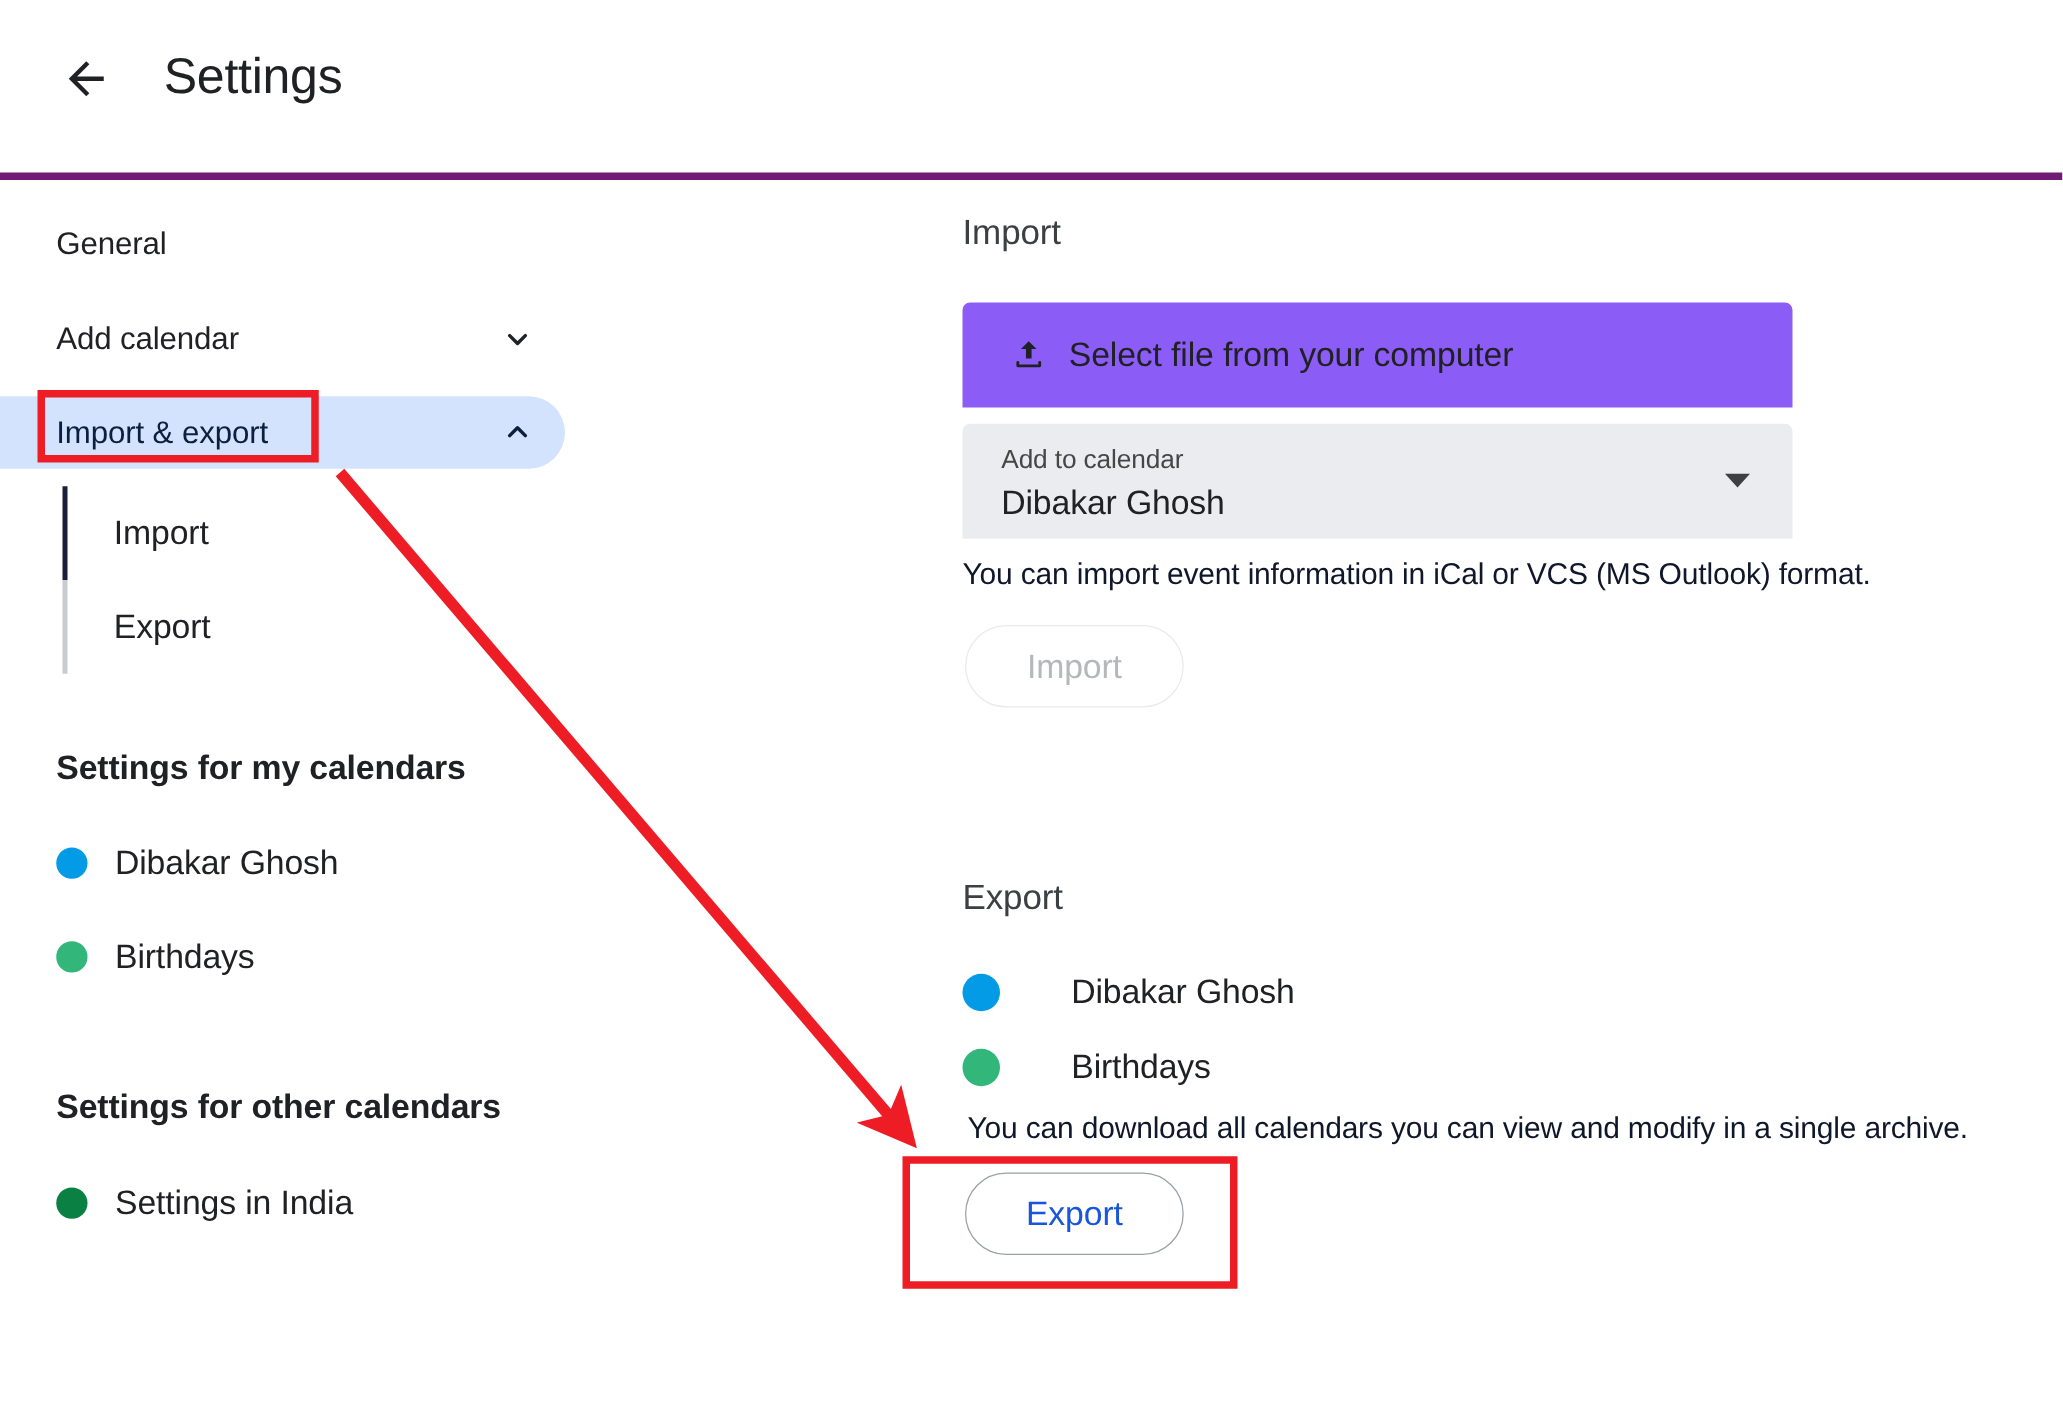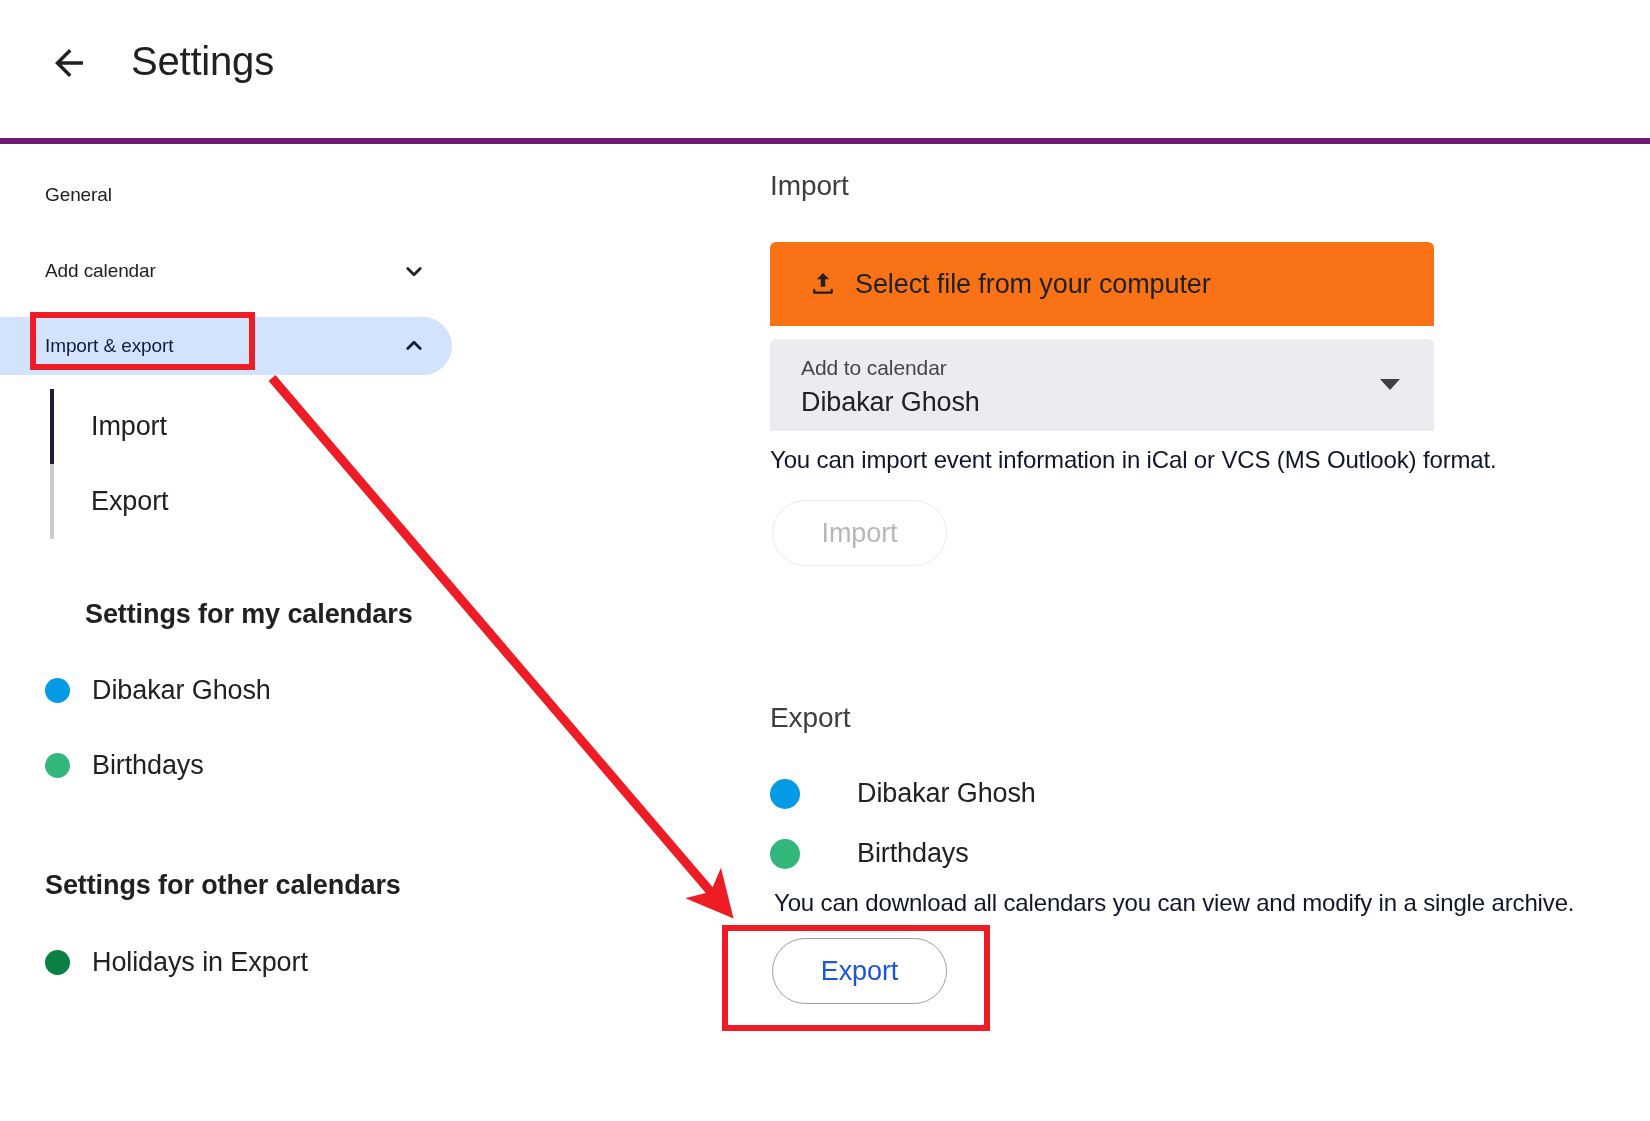--- a/index.html
+++ b/index.html
@@ -59,21 +59,21 @@
     height: 58px;
     display: flex;
     align-items: center;
     border-top-right-radius: 29px;
     border-bottom-right-radius: 29px;
     cursor: pointer;
   }
   .nav-item .nav-label {
     position: absolute;
     left: 45px;
-    font-size: 19px;
+    font-size: 25px;
     color: #202124;
     letter-spacing: -0.1px;
     white-space: nowrap;
   }
   .nav-item .chev {
     position: absolute;
     right: 22px;
     width: 32px; height: 32px;
     display: flex; align-items: center; justify-content: center;
   }
@@ -117,21 +117,21 @@
 
   .section-head {
     position: absolute;
     left: 45px;
     font-size: 27px;
     font-weight: 700;
     color: #202124;
     letter-spacing: -0.1px;
     white-space: nowrap;
   }
-  #head-my    { top: 475px; margin-left: 40px; }
+  #head-my    { top: 475px; }
   #head-other { top: 746px; }
 
   .cal-row {
     position: absolute;
     left: 45px;
     display: flex;
     align-items: center;
     cursor: pointer;
   }
   .cal-dot {
@@ -162,21 +162,21 @@
     color: #3c4043;
     letter-spacing: -0.1px;
   }
   #import-title { left: 0; top: 46px; }
   #export-title { left: 0; top: 578px; }
 
   .file-field {
     position: absolute;
     left: 0; top: 118px;
     width: 664px; height: 84px;
-    background: #f97316;
+    background: #8b5cf6;
     border-radius: 6px 6px 0 0;
     display: flex;
     align-items: center;
     cursor: pointer;
   }
   .file-icon {
     position: absolute;
     left: 38px; top: 26px;
     width: 30px; height: 30px;
   }
@@ -359,21 +359,21 @@
     </div>
     <div class="cal-row" id="cal-my-1">
       <span class="cal-dot" style="background:#33b679"></span>
       <span class="cal-name">Birthdays</span>
     </div>
 
     <div class="section-head" id="head-other">Settings for other calendars</div>
 
     <div class="cal-row" id="cal-other-0">
       <span class="cal-dot" style="background:#0b8043"></span>
-      <span class="cal-name">Holidays in Export</span>
+      <span class="cal-name">Settings in India</span>
     </div>
   </div>
 
   <div class="panel">
 
     <div class="panel-title" id="import-title">Import</div>
 
     <div class="file-field">
       <span class="file-icon">
         <svg width="30" height="30" viewBox="0 0 24 24" fill="none">

